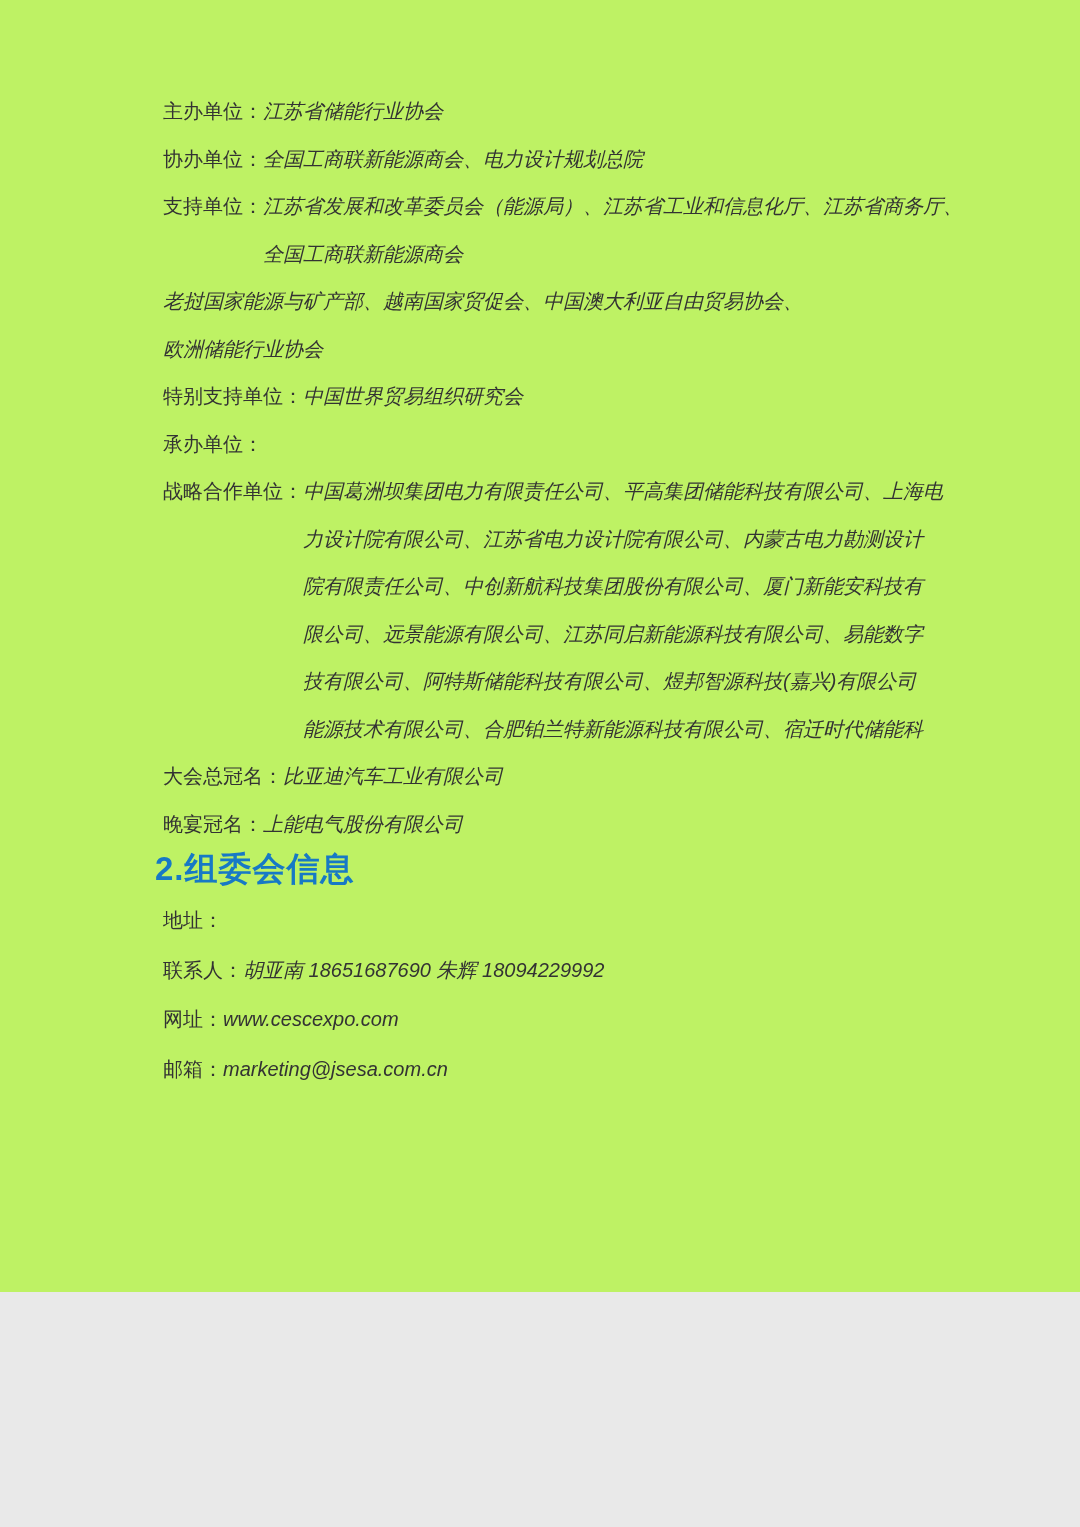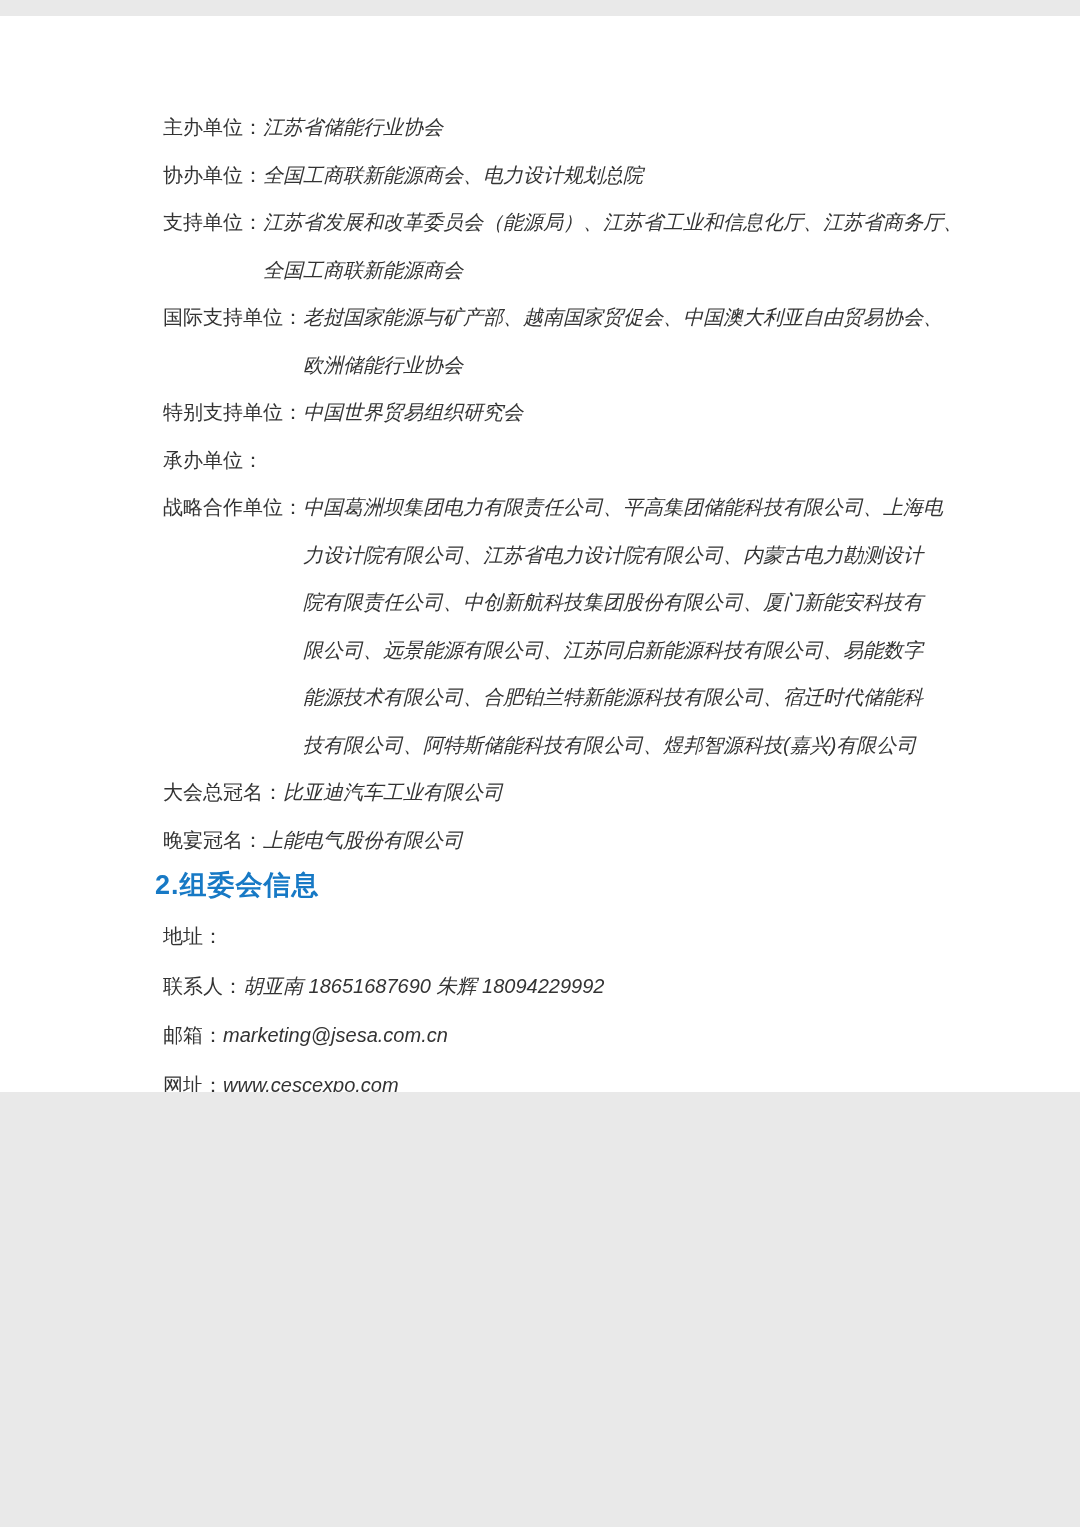--- a/index.html
+++ b/index.html
@@ -1,21 +1,21 @@
 <!DOCTYPE html>
 <html><head>
 <meta charset="utf-8">
 <style>
   html, body { margin: 0; padding: 0; background: #e9e9e9; }
   .page {
     position: relative;
     width: 1080px;
-    height: 1076px;
-    margin: 16px auto;
-    background: #ffffff;
+    height: 1292px;
+    margin: 0 auto;
+    background: #bef264;
     font-family: "Liberation Sans", sans-serif;
     color: #333333;
     overflow: hidden;
   }
   .content {
     position: absolute;
     left: 163px;
     top: 88px;
     right: 40px;
   }
@@ -25,21 +25,21 @@
     font-size: 20px;
     line-height: 47.5px;
   }
   .entry .label {
     flex: none;
     white-space: nowrap;
   }
   .entry .lines { min-width: 0; }
   .entry .line { white-space: nowrap; font-style: italic; }
   .section-heading {
-    font-size: 27px;
+    font-size: 33px;
     font-weight: bold;
     color: #1779c5;
     line-height: 36px;
     margin: 3px 0 9px -8px;
     letter-spacing: 1px;
   }
   .contact .entry { line-height: 49.5px; }
   .val { white-space: pre-wrap; }
   .page-number {
     position: absolute;
@@ -73,21 +73,20 @@
 
     <div class="entry">
       <span class="label">支持单位：</span>
       <div class="lines">
         <div class="line">江苏省发展和改革委员会（能源局）、江苏省工业和信息化厅、江苏省商务厅、</div>
         <div class="line">全国工商联新能源商会</div>
       </div>
     </div>
 
     <div class="entry">
-      <span class="label">国际支持单位：</span>
       <div class="lines">
         <div class="line">老挝国家能源与矿产部、越南国家贸促会、中国澳大利亚自由贸易协会、</div>
         <div class="line">欧洲储能行业协会</div>
       </div>
     </div>
 
     <div class="entry">
       <span class="label">特别支持单位：</span>
       <div class="lines">
         <div class="line">中国世界贸易组织研究会</div>
@@ -98,22 +97,22 @@
       <span class="label">承办单位：</span>
     </div>
 
     <div class="entry">
       <span class="label">战略合作单位：</span>
       <div class="lines">
         <div class="line">中国葛洲坝集团电力有限责任公司、平高集团储能科技有限公司、上海电</div>
         <div class="line">力设计院有限公司、江苏省电力设计院有限公司、内蒙古电力勘测设计</div>
         <div class="line">院有限责任公司、中创新航科技集团股份有限公司、厦门新能安科技有</div>
         <div class="line">限公司、远景能源有限公司、江苏同启新能源科技有限公司、易能数字</div>
+        <div class="line">技有限公司、阿特斯储能科技有限公司、煜邦智源科技(嘉兴)有限公司</div>
         <div class="line">能源技术有限公司、合肥铂兰特新能源科技有限公司、宿迁时代储能科</div>
-        <div class="line">技有限公司、阿特斯储能科技有限公司、煜邦智源科技(嘉兴)有限公司</div>
       </div>
     </div>
 
     <div class="entry">
       <span class="label">大会总冠名：</span>
       <div class="lines">
         <div class="line">比亚迪汽车工业有限公司</div>
       </div>
     </div>
 
@@ -130,29 +129,29 @@
       <div class="entry">
         <span class="label">地址：</span>
       </div>
       <div class="entry">
         <span class="label">联系人：</span>
         <div class="lines">
           <div class="line val">胡亚南  18651687690   朱辉  18094229992</div>
         </div>
       </div>
       <div class="entry">
+        <span class="label">网址：</span>
+        <div class="lines">
+          <div class="line val">www.cescexpo.com</div>
+        </div>
+      </div>
+      <div class="entry">
         <span class="label">邮箱：</span>
         <div class="lines">
           <div class="line val">marketing@jsesa.com.cn</div>
-        </div>
-      </div>
-      <div class="entry">
-        <span class="label">网址：</span>
-        <div class="lines">
-          <div class="line val">www.cescexpo.com</div>
         </div>
       </div>
     </div>
 
   </div>
 
   <div class="page-number">3</div>
 </div>
 
 </body></html>

